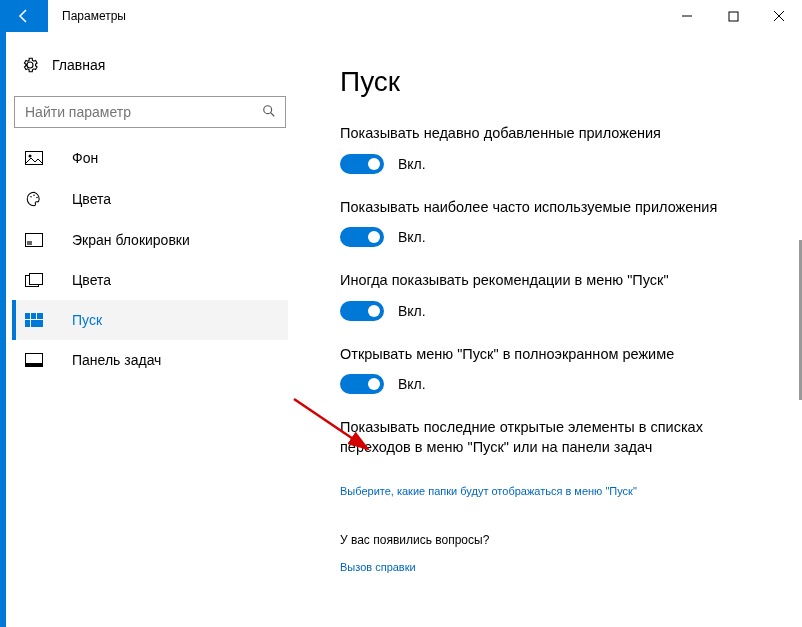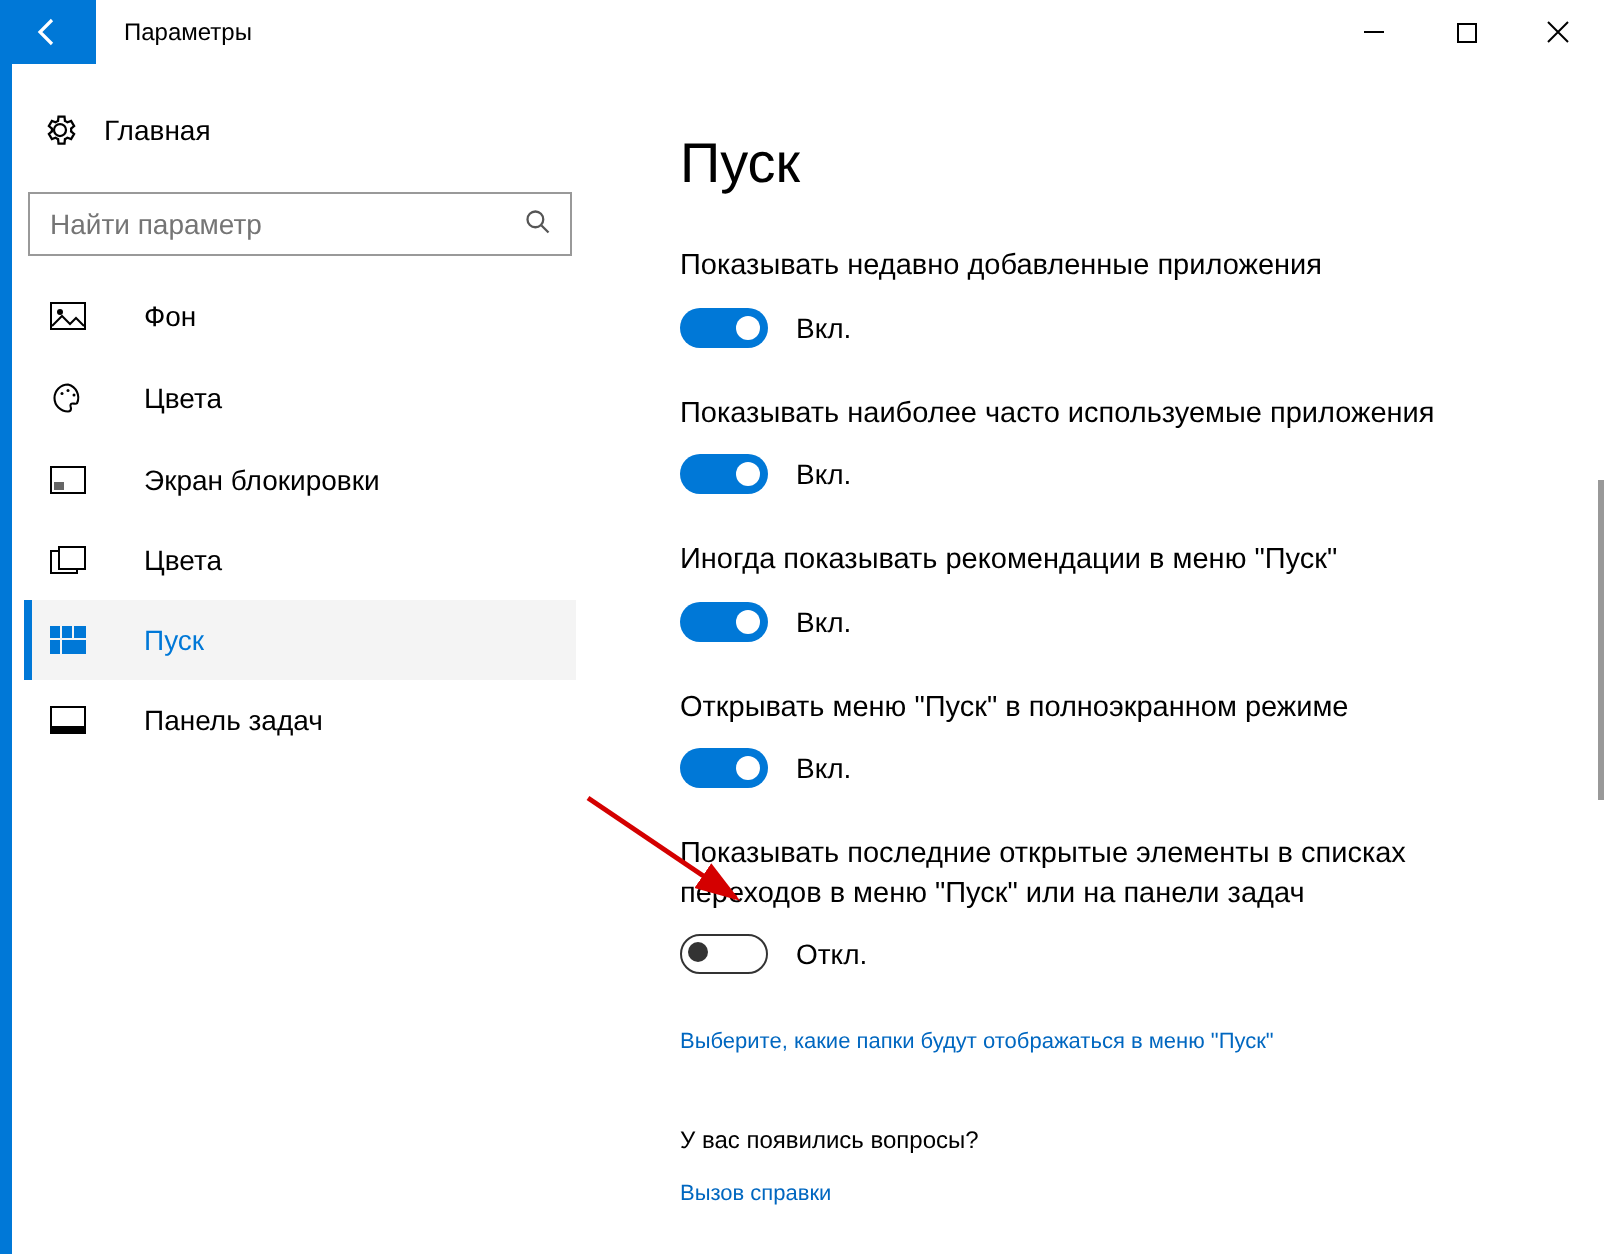--- a/index.html
+++ b/index.html
@@ -355,24 +355,20 @@
     <div class="setting">
       <div class="setting-label">Открывать меню "Пуск" в полноэкранном режиме</div>
       <div class="toggle-row">
         <div class="toggle on"></div>
         <span class="toggle-text">Вкл.</span>
       </div>
     </div>
 
     <div class="setting">
       <div class="setting-label">Показывать последние открытые элементы в списках переходов в меню "Пуск" или на панели задач</div>
-      <div class="toggle-row">
-        <div class="toggle off"></div>
-        <span class="toggle-text">Откл.</span>
-      </div>
     </div>
 
     <a class="link">Выберите, какие папки будут отображаться в меню "Пуск"</a>
 
     <div class="questions">У вас появились вопросы?</div>
     <a class="link">Вызов справки</a>
   </div>
 </div>
 
 <div class="scrollbar"></div>

